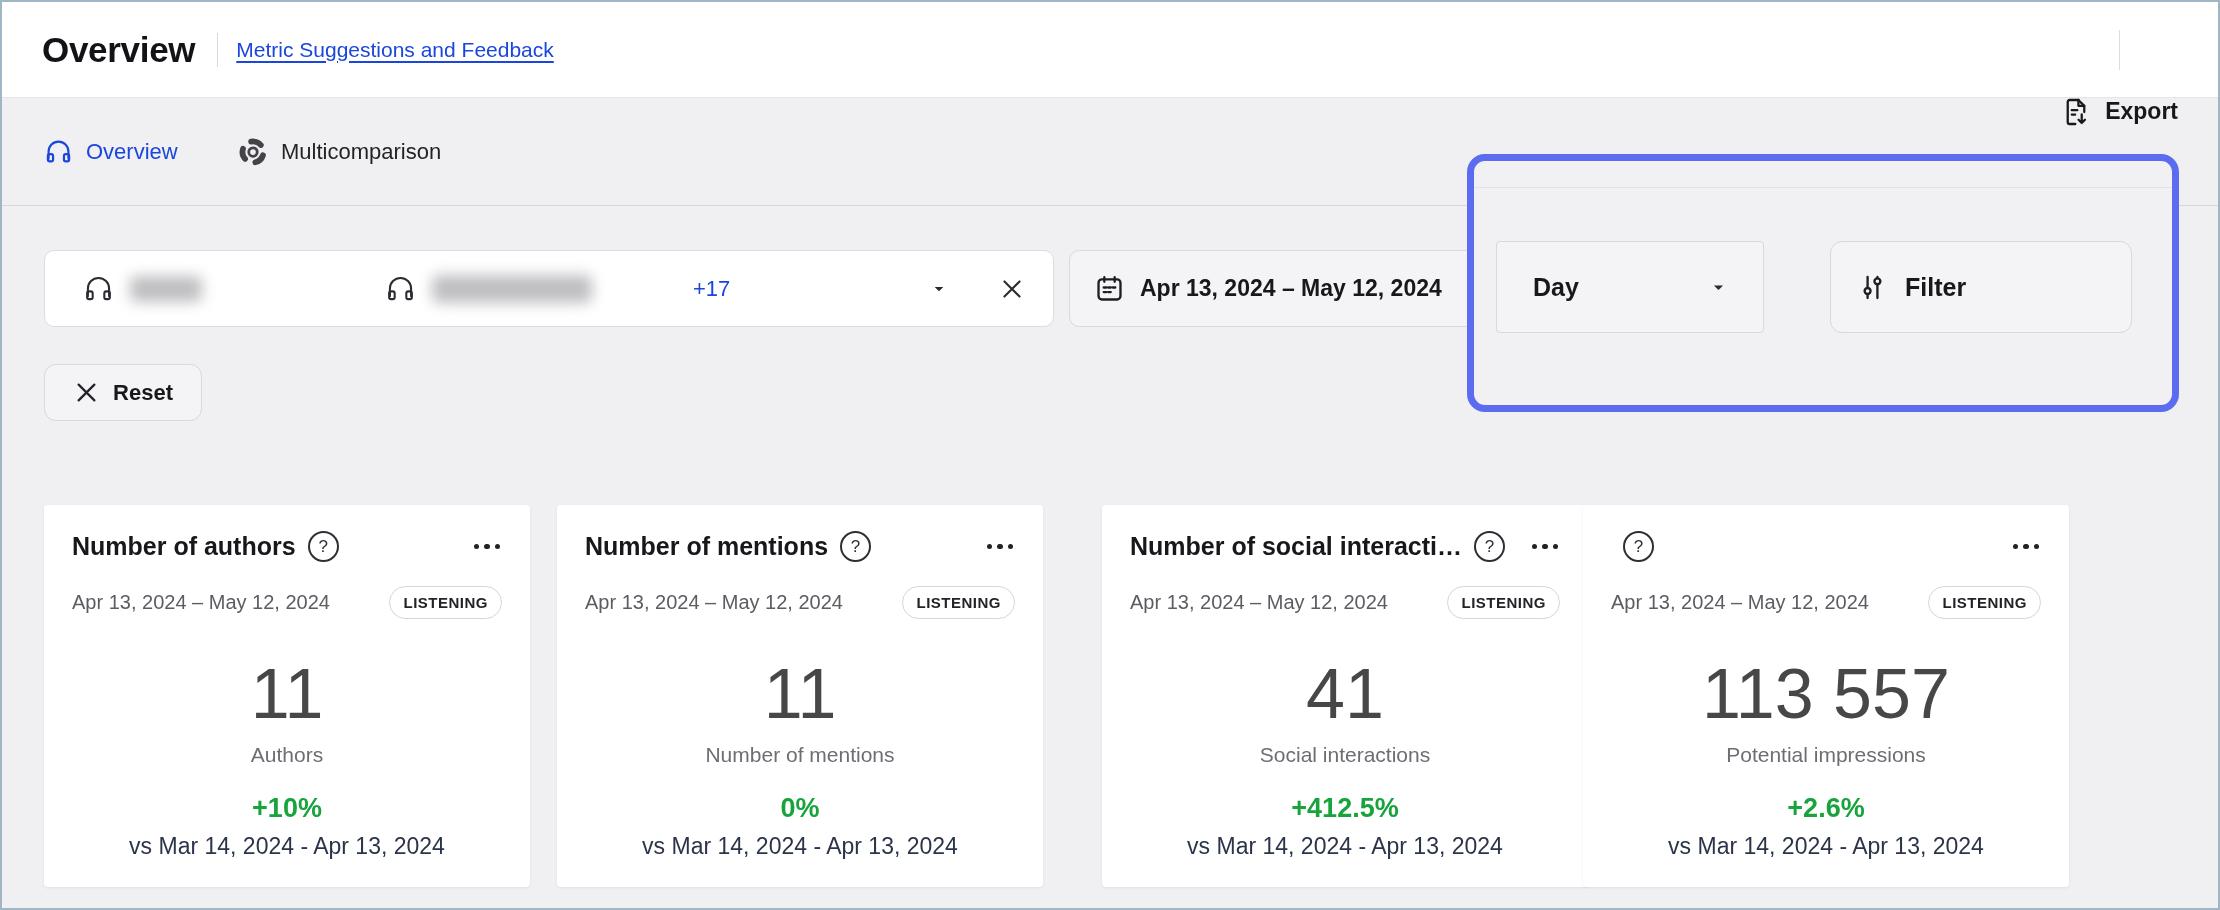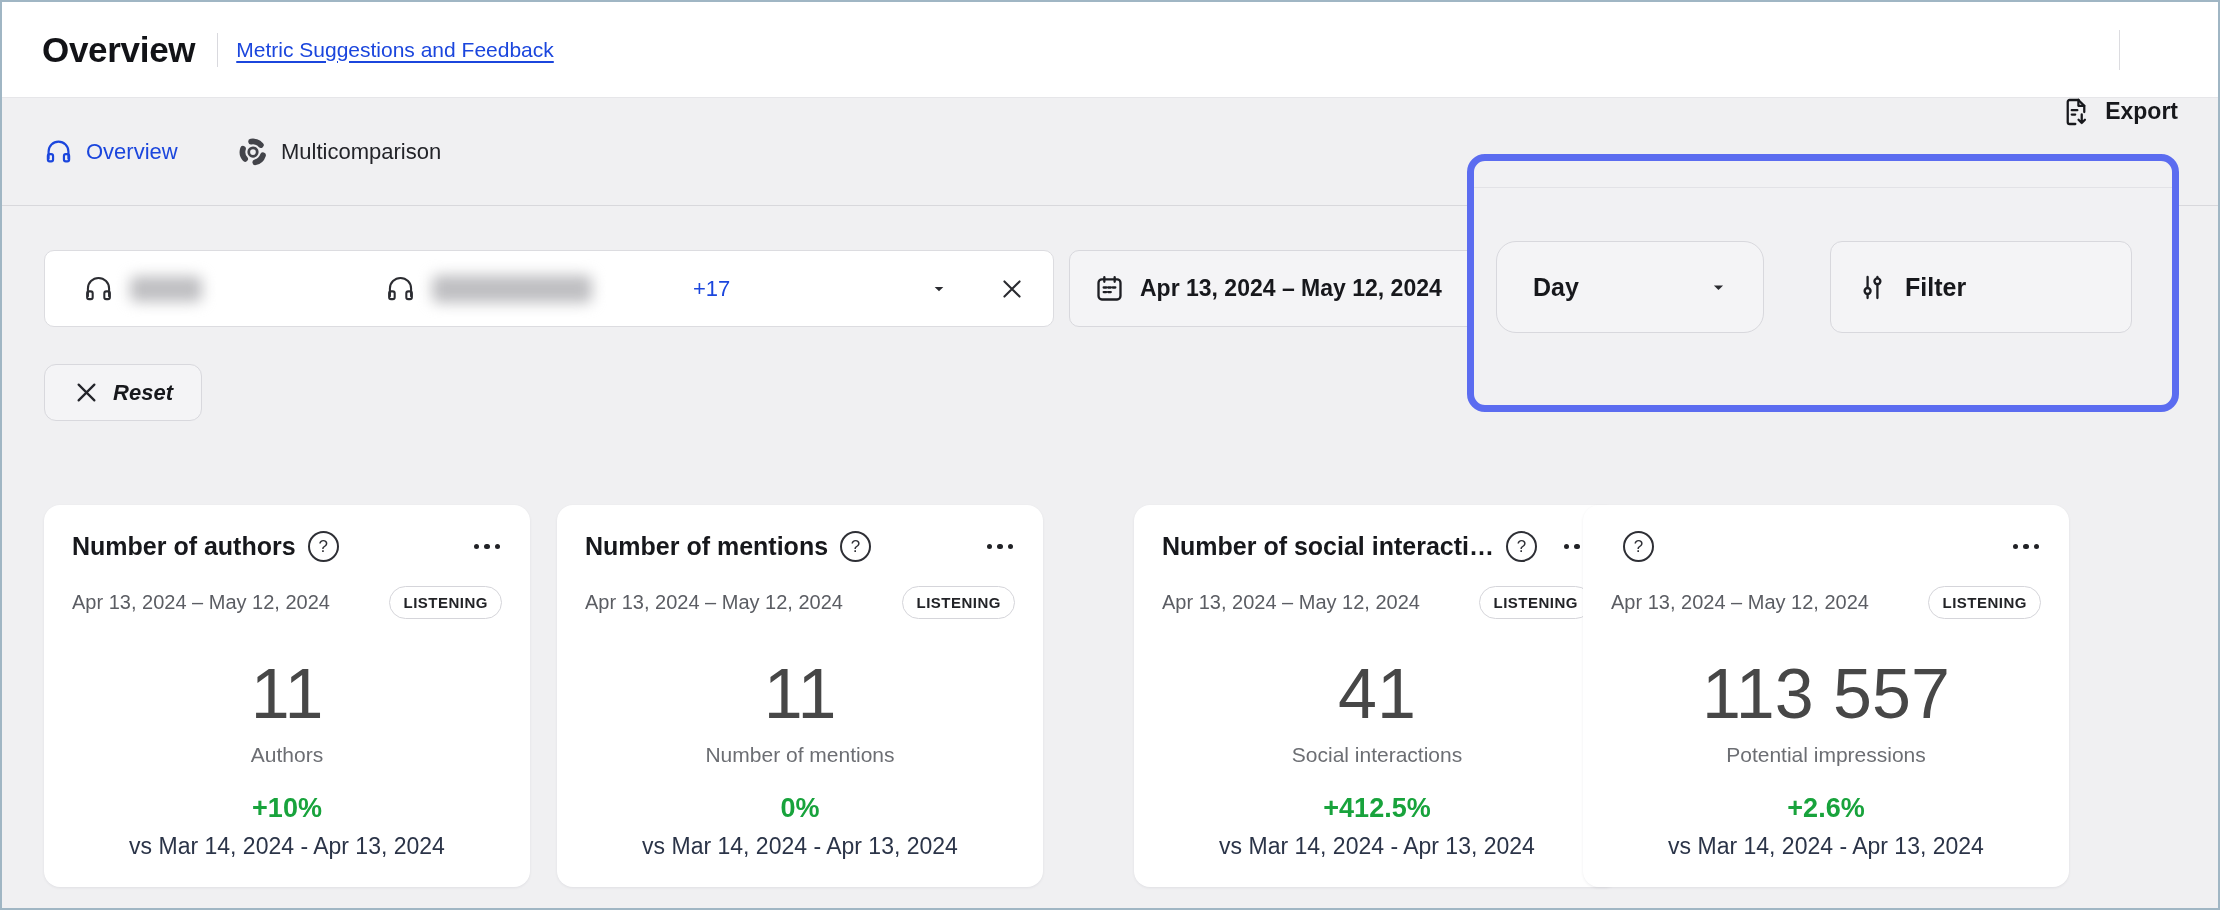--- a/index.html
+++ b/index.html
@@ -62,46 +62,46 @@
   .date-label{ font-size:23px; font-weight:700; color:#17181c;}
 
   
   .annotation{
     position:absolute; left:1465px; top:152px; width:712px; height:258px;
     background:#f1f1f3; border:7px solid #5b6cf0; border-radius:18px; z-index:5;
   }
   .annotation .inner-line{ position:absolute; left:0; right:0; top:26px; height:1px; background:#e2e2e6;}
   .day-btn{
     position:absolute; left:22px; top:80px; width:268px; height:92px;
-    background:#f4f4f6; border:1px solid #d8d8dd; border-radius:20px;
+    background:#f4f4f6; border:1px solid #d8d8dd; border-radius:4px;
     display:flex; align-items:center; padding:0 36px; cursor:pointer;text-align:right;
   }
   .day-label{ font-size:25px; font-weight:700; color:#17181c;}
   .day-btn .caret{ margin-left:auto;}
   .filter-btn{
     position:absolute; left:356px; top:80px; width:302px; height:92px;
     background:#f4f4f6; border:1px solid #d8d8dd; border-radius:12px;
     display:flex; align-items:center; gap:17px; padding:0 26px; cursor:pointer; color:#1d1e23;
   }
   .filter-label{ font-size:25px; font-weight:700; color:#17181c;}
 
   .reset-btn{
     position:absolute; left:42px; top:362px; width:158px; height:57px;
     background:#f4f4f6; border:1px solid #d8d8dd; border-radius:12px;
     display:flex; align-items:center; justify-content:center; gap:13px; cursor:pointer; color:#23242a;
   }
-  .reset-label{ font-size:22px; font-weight:700; color:#17181c;font-style:italic;}
+  .reset-label{ font-size:22px; font-weight:700; color:#17181c;}
 
   
   .card{
     position:absolute; top:503px; width:486px; height:382px;
-    background:#ffffff; border-radius:16px; box-shadow:0 1px 3px rgba(20,20,40,.07);
+    background:#ffffff; border-radius:4px; box-shadow:0 1px 3px rgba(20,20,40,.07);
     padding:26px 28px 0 28px; display:flex; flex-direction:column;
   }
-  .card1{ left:42px;} .card2{ left:555px;} .card3{ left:1132px;} .card4{ left:1581px;}
+  .card1{ left:42px;} .card2{ left:555px;} .card3{ left:1100px;} .card4{ left:1581px;}
   .card-head{ display:flex; align-items:center; min-width:0; }
   .card-title{ font-size:25px; font-weight:700; color:#17181c; white-space:nowrap; overflow:hidden; }
   .help{ flex:none; width:31px; height:31px; border:2px solid #2e2f35; border-radius:50%;
          display:flex; align-items:center; justify-content:center; font-size:17px; font-weight:500;
          color:#2e2f35; margin-left:12px; cursor:pointer; background:none;}
   .kebab{ margin-left:auto; display:flex; gap:5px; background:none; border:none; cursor:pointer; padding:6px 2px;}
   .kebab i{ width:5.5px; height:5.5px; border-radius:50%; background:#212226; display:block;}
   .card-sub{ display:flex; align-items:center; justify-content:space-between; margin-top:24px;}
   .card-range{ font-size:20px; color:#5b5d63;}
   .badge{ font-size:15px; font-weight:700; letter-spacing:.5px; color:#222327;

